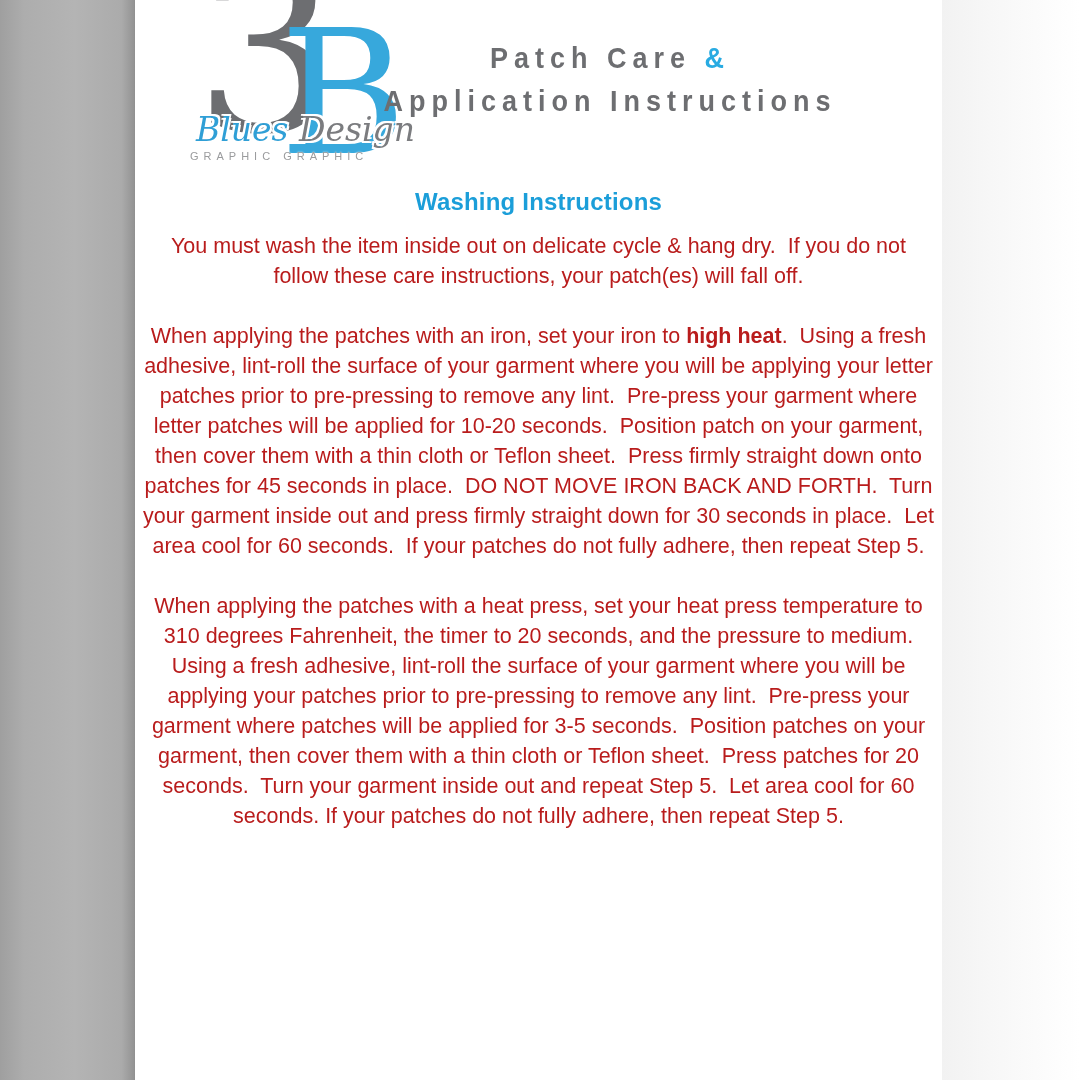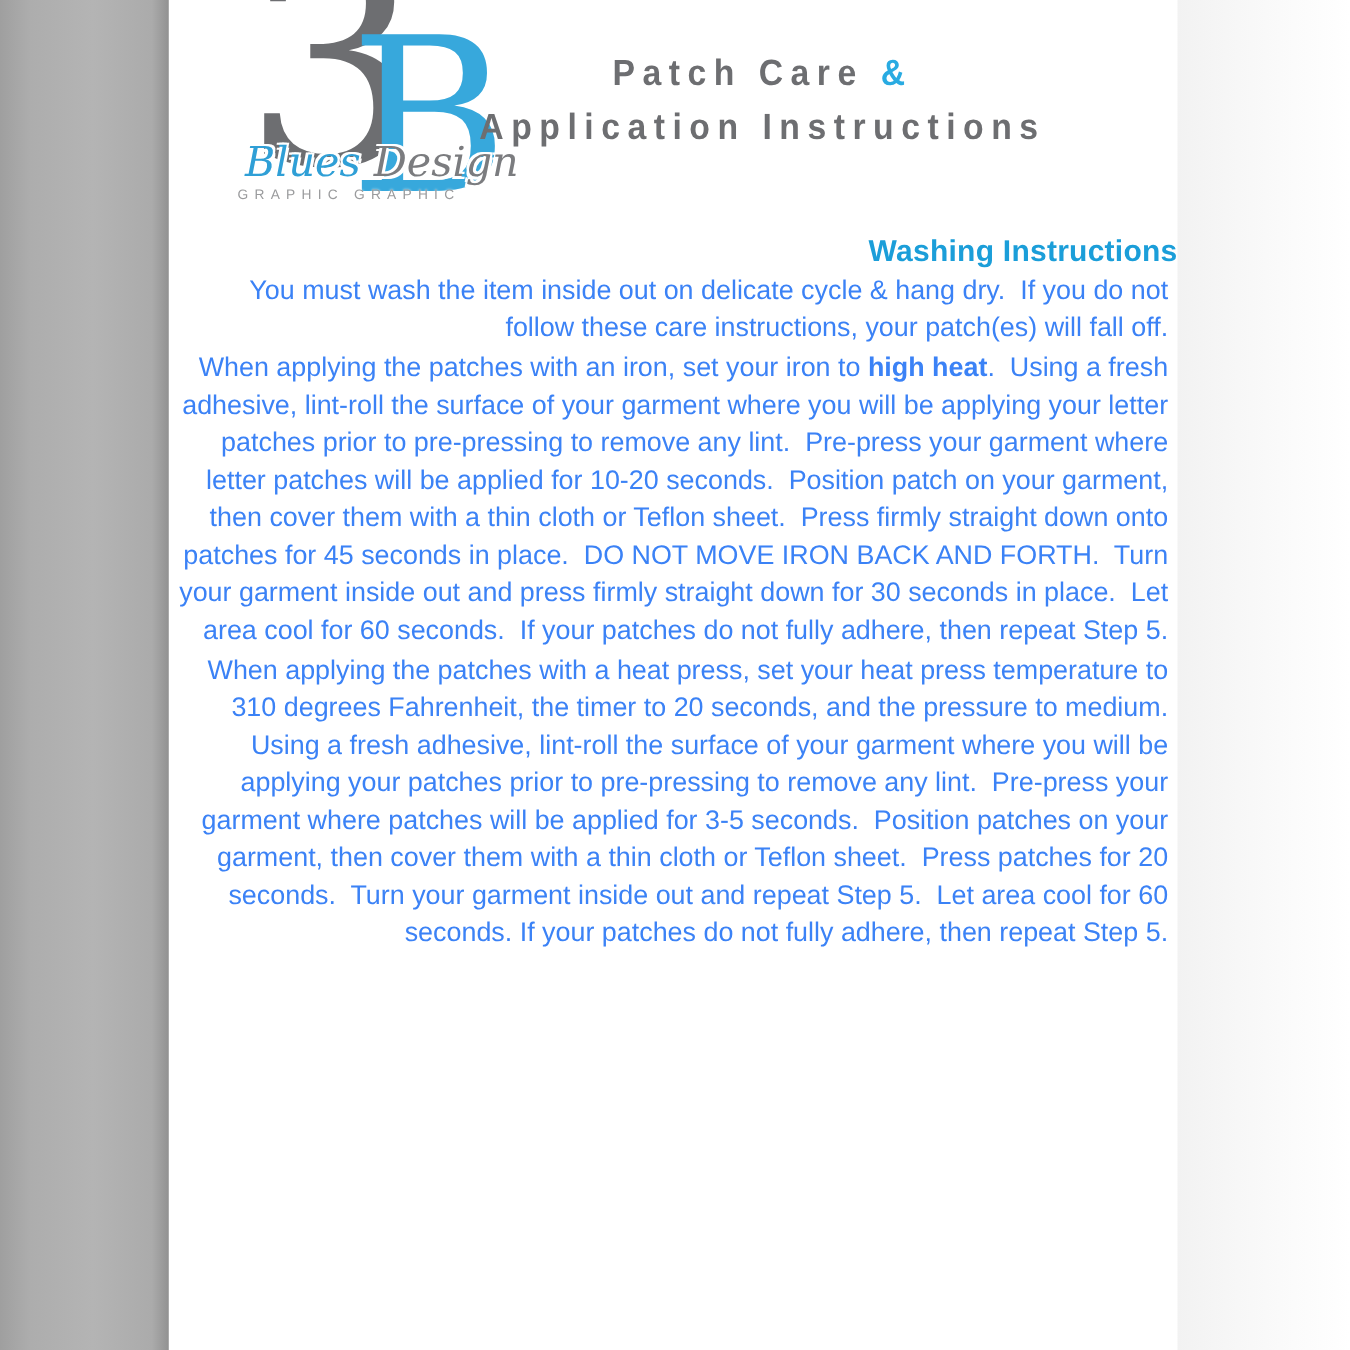--- a/index.html
+++ b/index.html
@@ -51,30 +51,30 @@
     position: absolute; left: 360px; top: 40px; width: 500px;
     text-align: center; color: #6d6e71;
     font-weight: 700; font-size: 27px; letter-spacing: 6px; line-height: 40px;
     transform: scaleY(1.08);
   }
   .main-title .amp { color: #29abe2; }
 
   
   .content {
     position: absolute; left: 135px; right: 138px; top: 186px;
-    text-align: right;
+    text-align: center;
   }
   .section-heading {
     margin: 0; padding: 0;
     color: #1b9ed9; font-weight: 700; font-size: 24px; line-height: 31px;
     letter-spacing: 0.2px;
   }
   .body-text {
-    margin: 0 auto; padding: 0; width: 792px; max-width: 100%;
-    color: #3b82f6; font-size: 21.5px; line-height: 30px;
+    margin: 14px auto; padding: 0; width: 792px; max-width: 100%;
+    color: #b91c1c; font-size: 21.5px; line-height: 30px;
     white-space: pre-wrap;
   }
   .body-text b { font-weight: 700; }
   .gap-xs { height: 2px; }
 </style>
 </head>
 <body>
 
 <div class="canvas">
 

